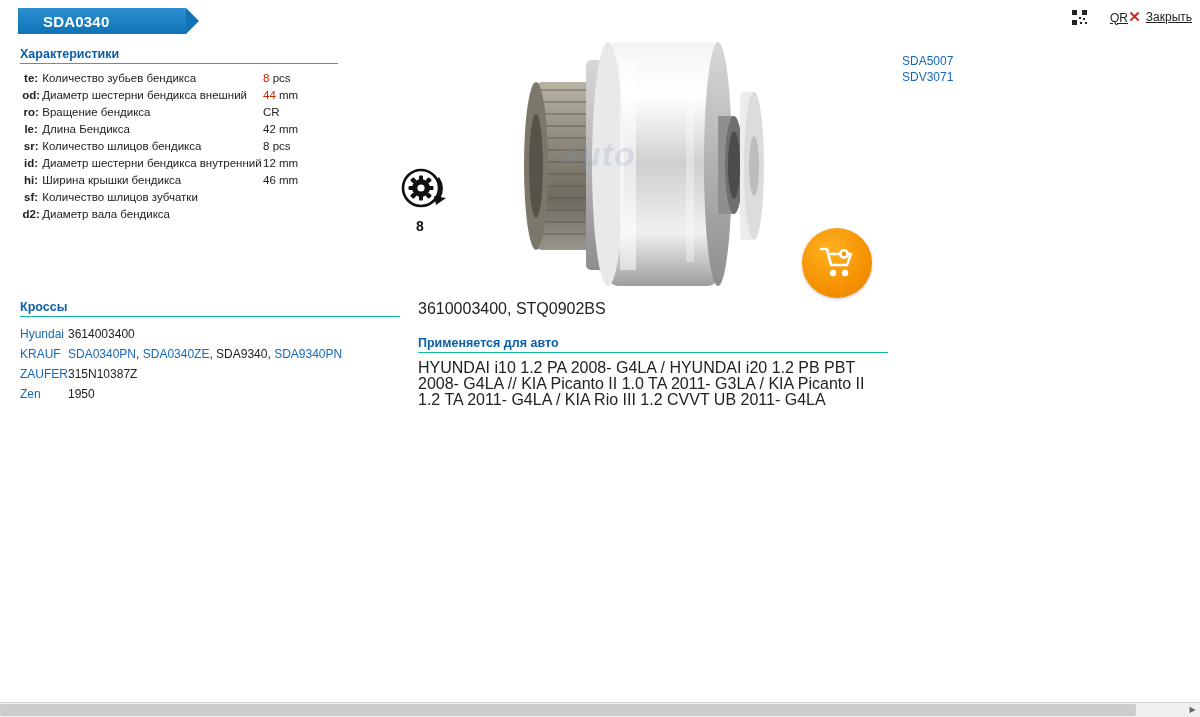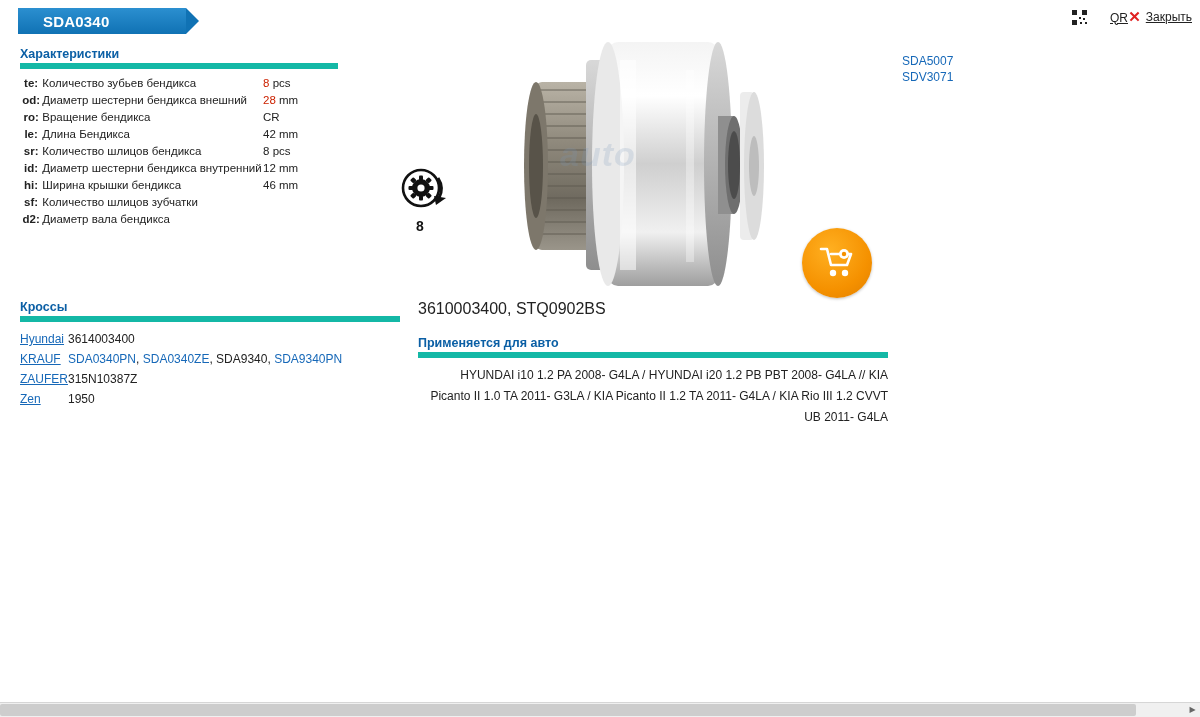--- a/index.html
+++ b/index.html
@@ -87,21 +87,21 @@
     text-decoration: underline;
     cursor: pointer;
   }
 
   
   .sec-head {
     color: #0b5fa5;
     font-size: 12.5px;
     font-weight: bold;
     padding-bottom: 2px;
-    border-bottom: 6px solid #14b8a6;
+    border-bottom: 1px solid #14b8a6;
   }
 
   
   .specs {
     position: absolute;
     left: 20px; top: 47px;
     width: 318px;
   }
   table.spec-table {
     border-collapse: collapse;
@@ -194,46 +194,45 @@
     position: absolute;
     left: 20px; top: 300px;
     width: 380px;
   }
   table.cross-table {
     border-collapse: collapse;
     margin-top: 7px;
     font-size: 12px;
   }
   table.cross-table td { padding: 2px 0; vertical-align: top; line-height: 16px; }
-  td.brand { color: #1668b8; padding-right: 10px; white-space: nowrap; text-decoration: underline; }
+  td.brand { color: #1668b8; padding-right: 10px; white-space: nowrap; }
   td.numbers { color: #222; }
   .lnk { color: #1668b8; cursor: pointer; }
 
   
   .usage {
     position: absolute;
     left: 418px; top: 301px;
     width: 470px;
   }
   .usage .body {
     font-size: 16px;
     color: #222;
     line-height: 15px;
   }
   .applies {
     position: absolute;
     left: 418px; top: 336px;
     width: 470px;
   }
   .applies .body {
-    font-size: 12px;
+    font-size: 16px;
     color: #222;
     margin-top: 7px;
-    line-height: 21px;
-    text-align: right;
+    line-height: 16px;
   }
 
   
   .hscroll {
     position: absolute;
     left: 0; bottom: 0;
     width: 1200px; height: 15px;
     background: #f0f0f0;
     border-top: 1px solid #d6d6d6;
   }
@@ -285,21 +284,21 @@
     <table class="spec-table">
       <tbody>
         <tr>
           <td class="code">te:</td>
           <td class="desc">Количество зубьев бендикса</td>
           <td class="val"><span class="num hl">8</span> <span class="unit">pcs</span></td>
         </tr>
         <tr>
           <td class="code">od:</td>
           <td class="desc">Диаметр шестерни бендикса внешний</td>
-          <td class="val"><span class="num hl">28</span> <span class="unit">mm</span></td>
+          <td class="val"><span class="num hl">44</span> <span class="unit">mm</span></td>
         </tr>
         <tr>
           <td class="code">ro:</td>
           <td class="desc">Вращение бендикса</td>
           <td class="val"><span class="num">CR</span> <span class="unit"></span></td>
         </tr>
         <tr>
           <td class="code">le:</td>
           <td class="desc">Длина Бендикса</td>
           <td class="val"><span class="num">42</span> <span class="unit">mm</span></td>

